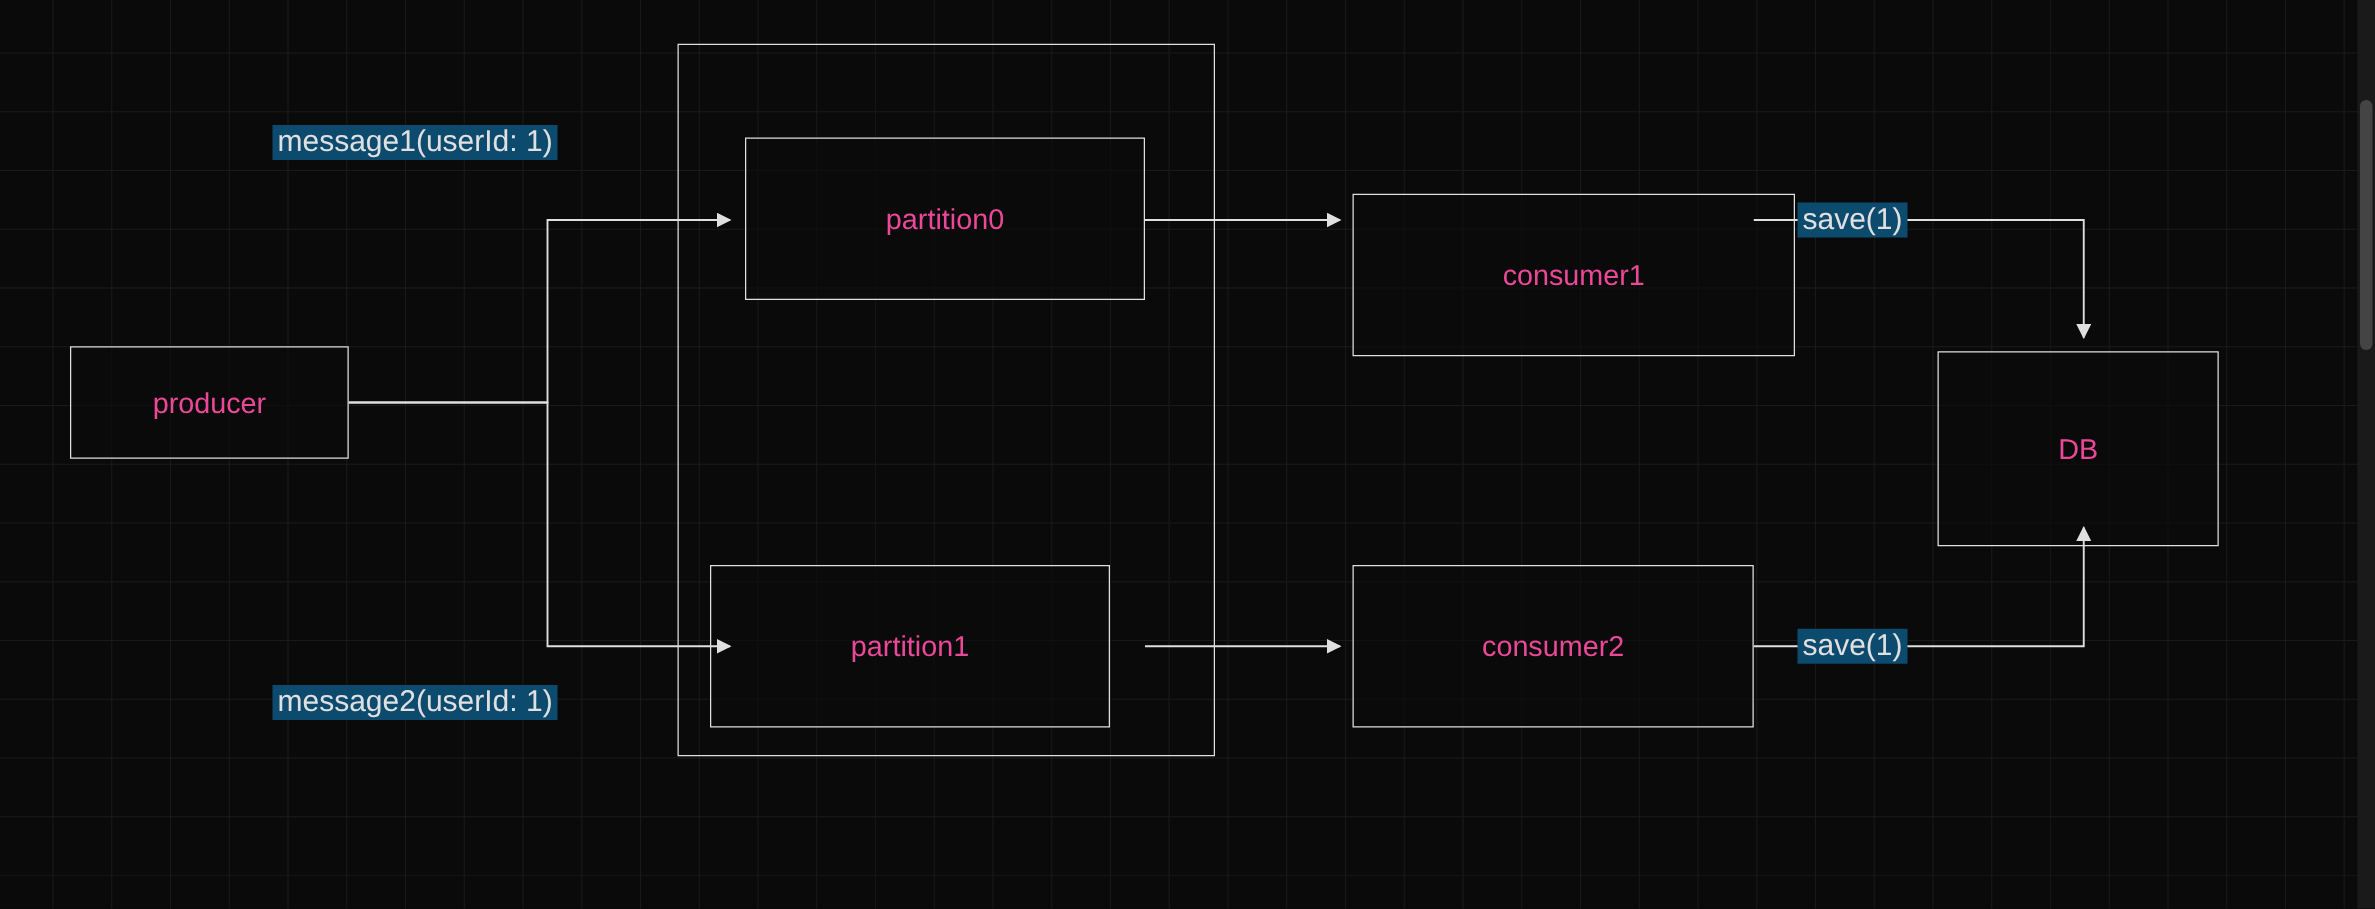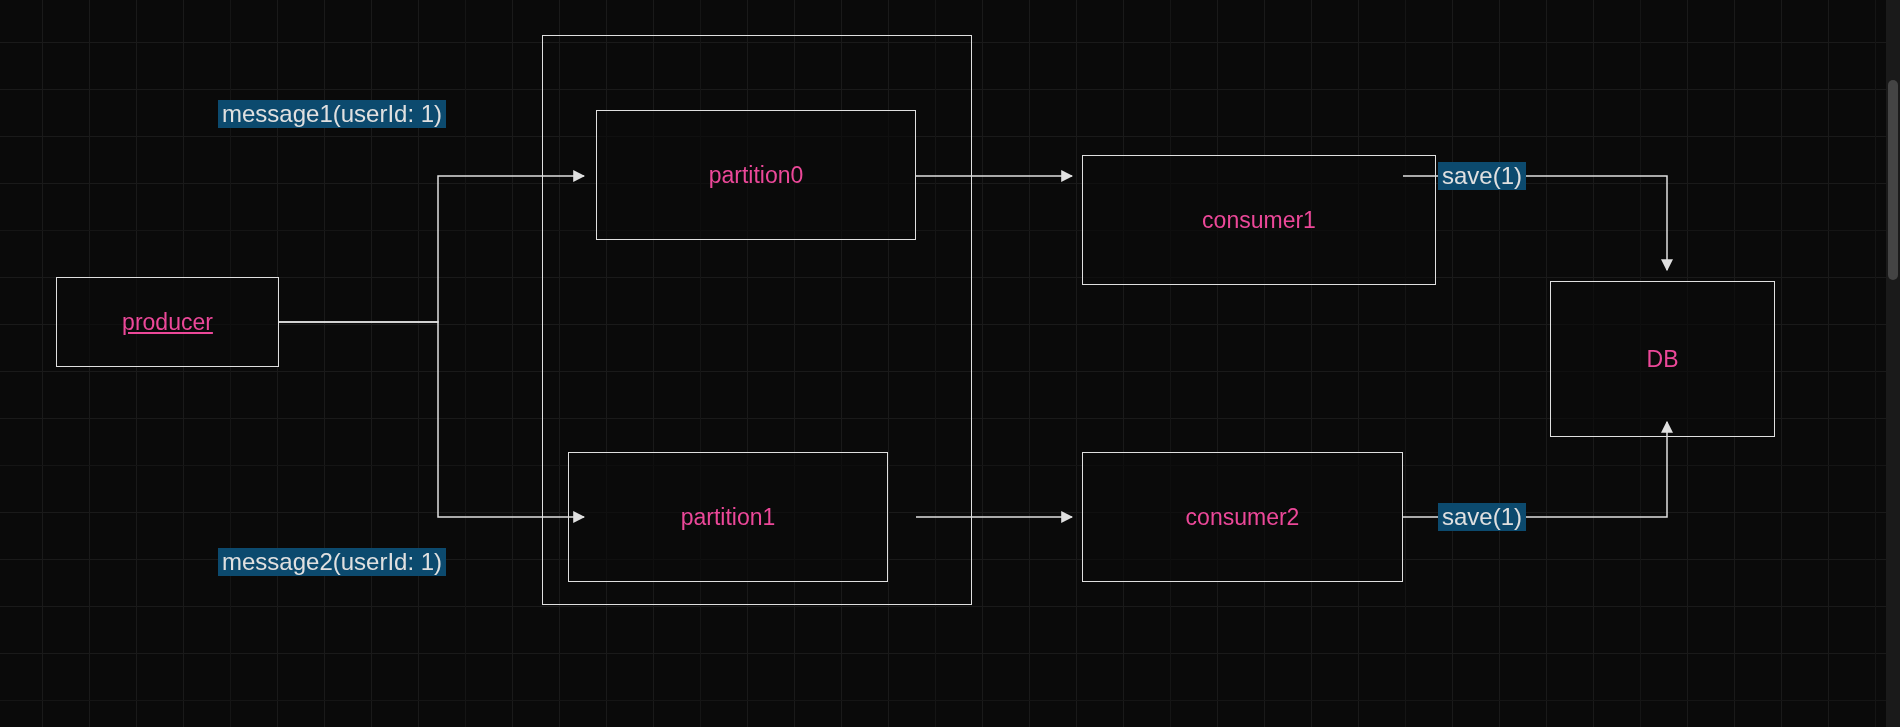--- a/index.html
+++ b/index.html
@@ -77,21 +77,21 @@
       background: #0c4a6e;
       padding: 0 4px;
       white-space: nowrap;
     }
   </style>
 </head>
 <body>
 
 <div class="grid-bg"></div>
 
-<div class="box" style="left:56px; top:277px; width:223px; height:90px;text-decoration:underline;">
+<div class="box" style="left:56px; top:277px; width:223px; height:90px;">
   <span>producer</span>
 </div>
 
 <div class="container-box" style="left:542px; top:35px; width:430px; height:570px;"></div>
 
 <div class="box" style="left:596px; top:110px; width:320px; height:130px;">
   <span>partition0</span>
 </div>
 
 <div class="box" style="left:568px; top:452px; width:320px; height:130px;">

